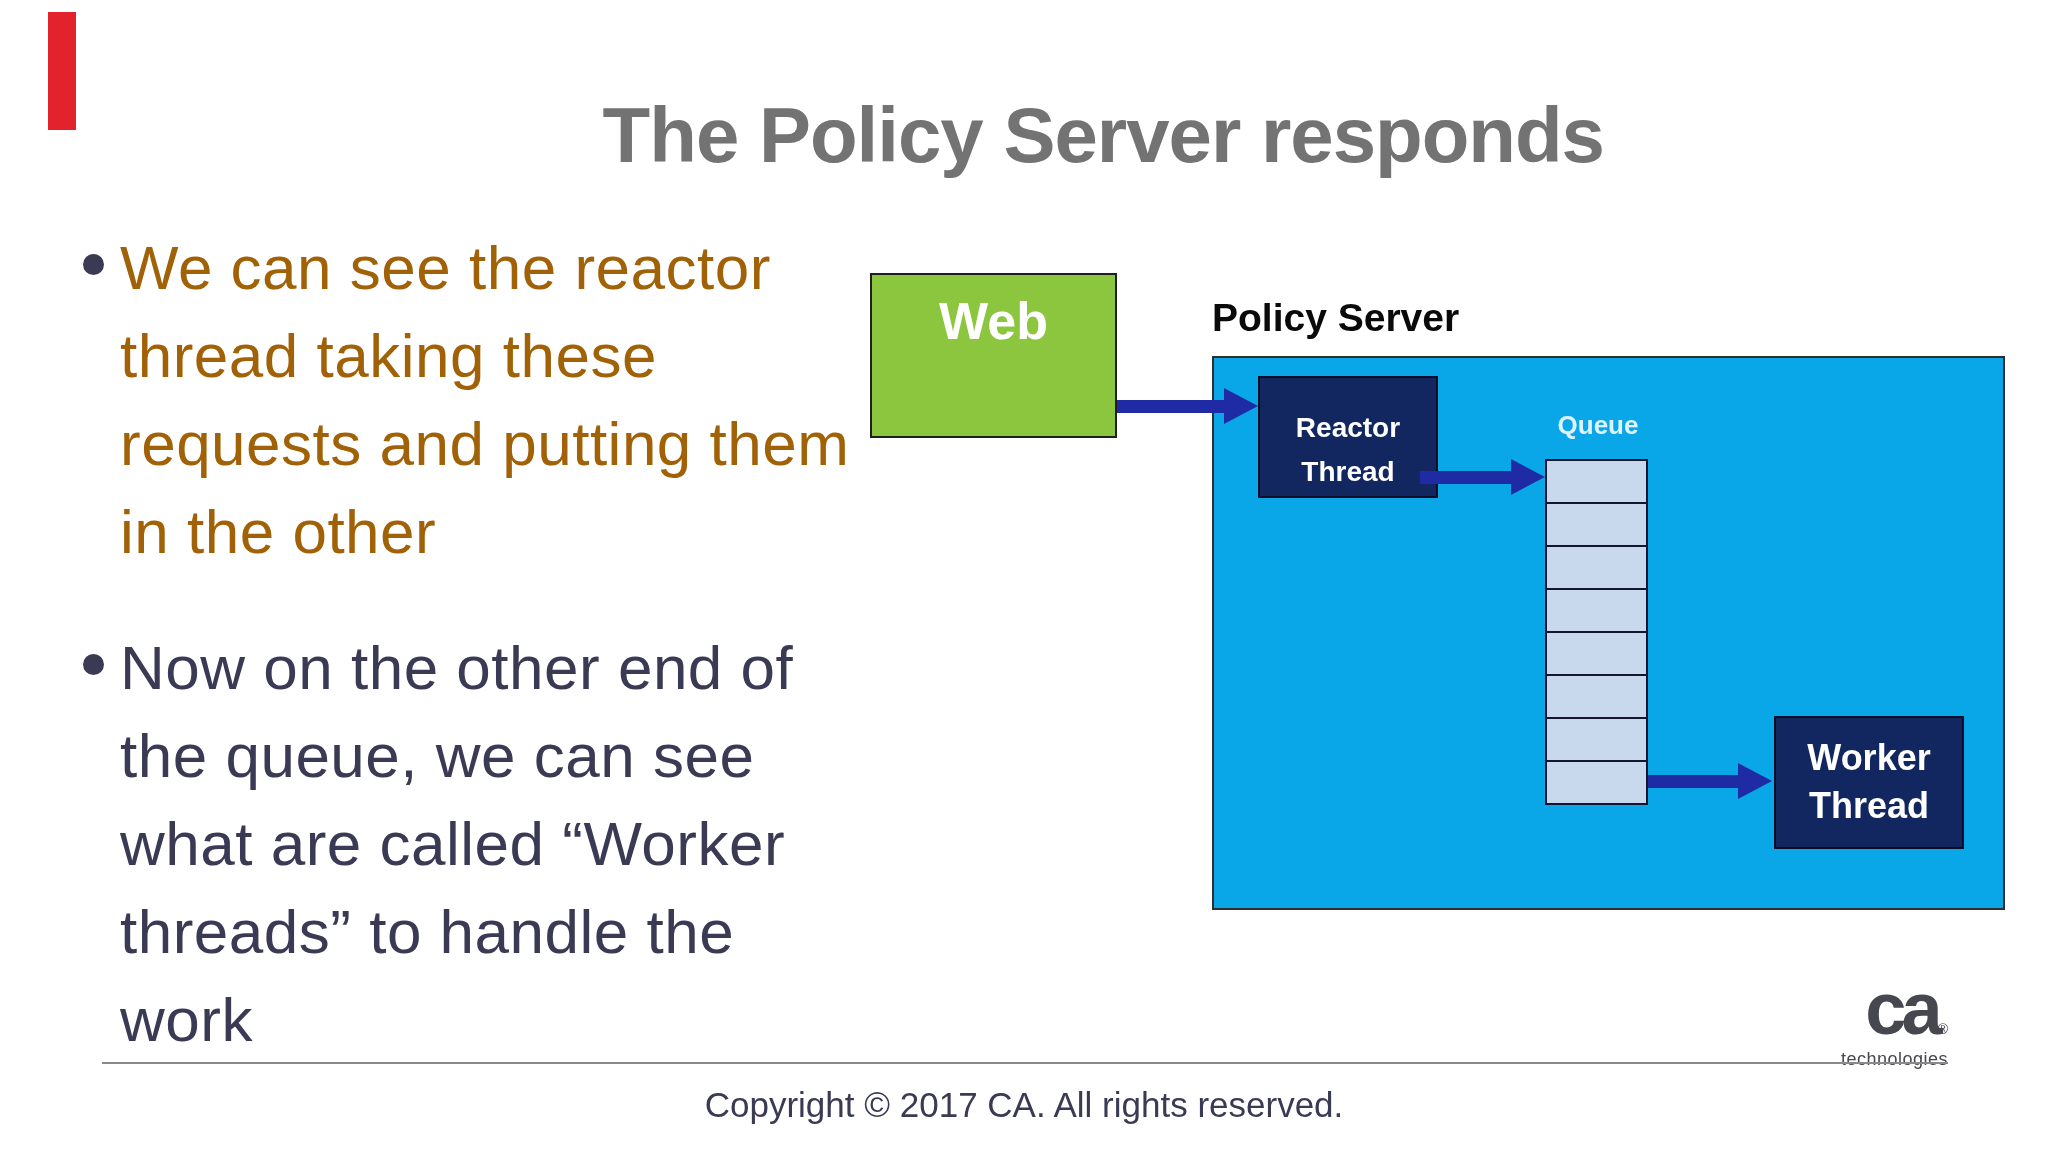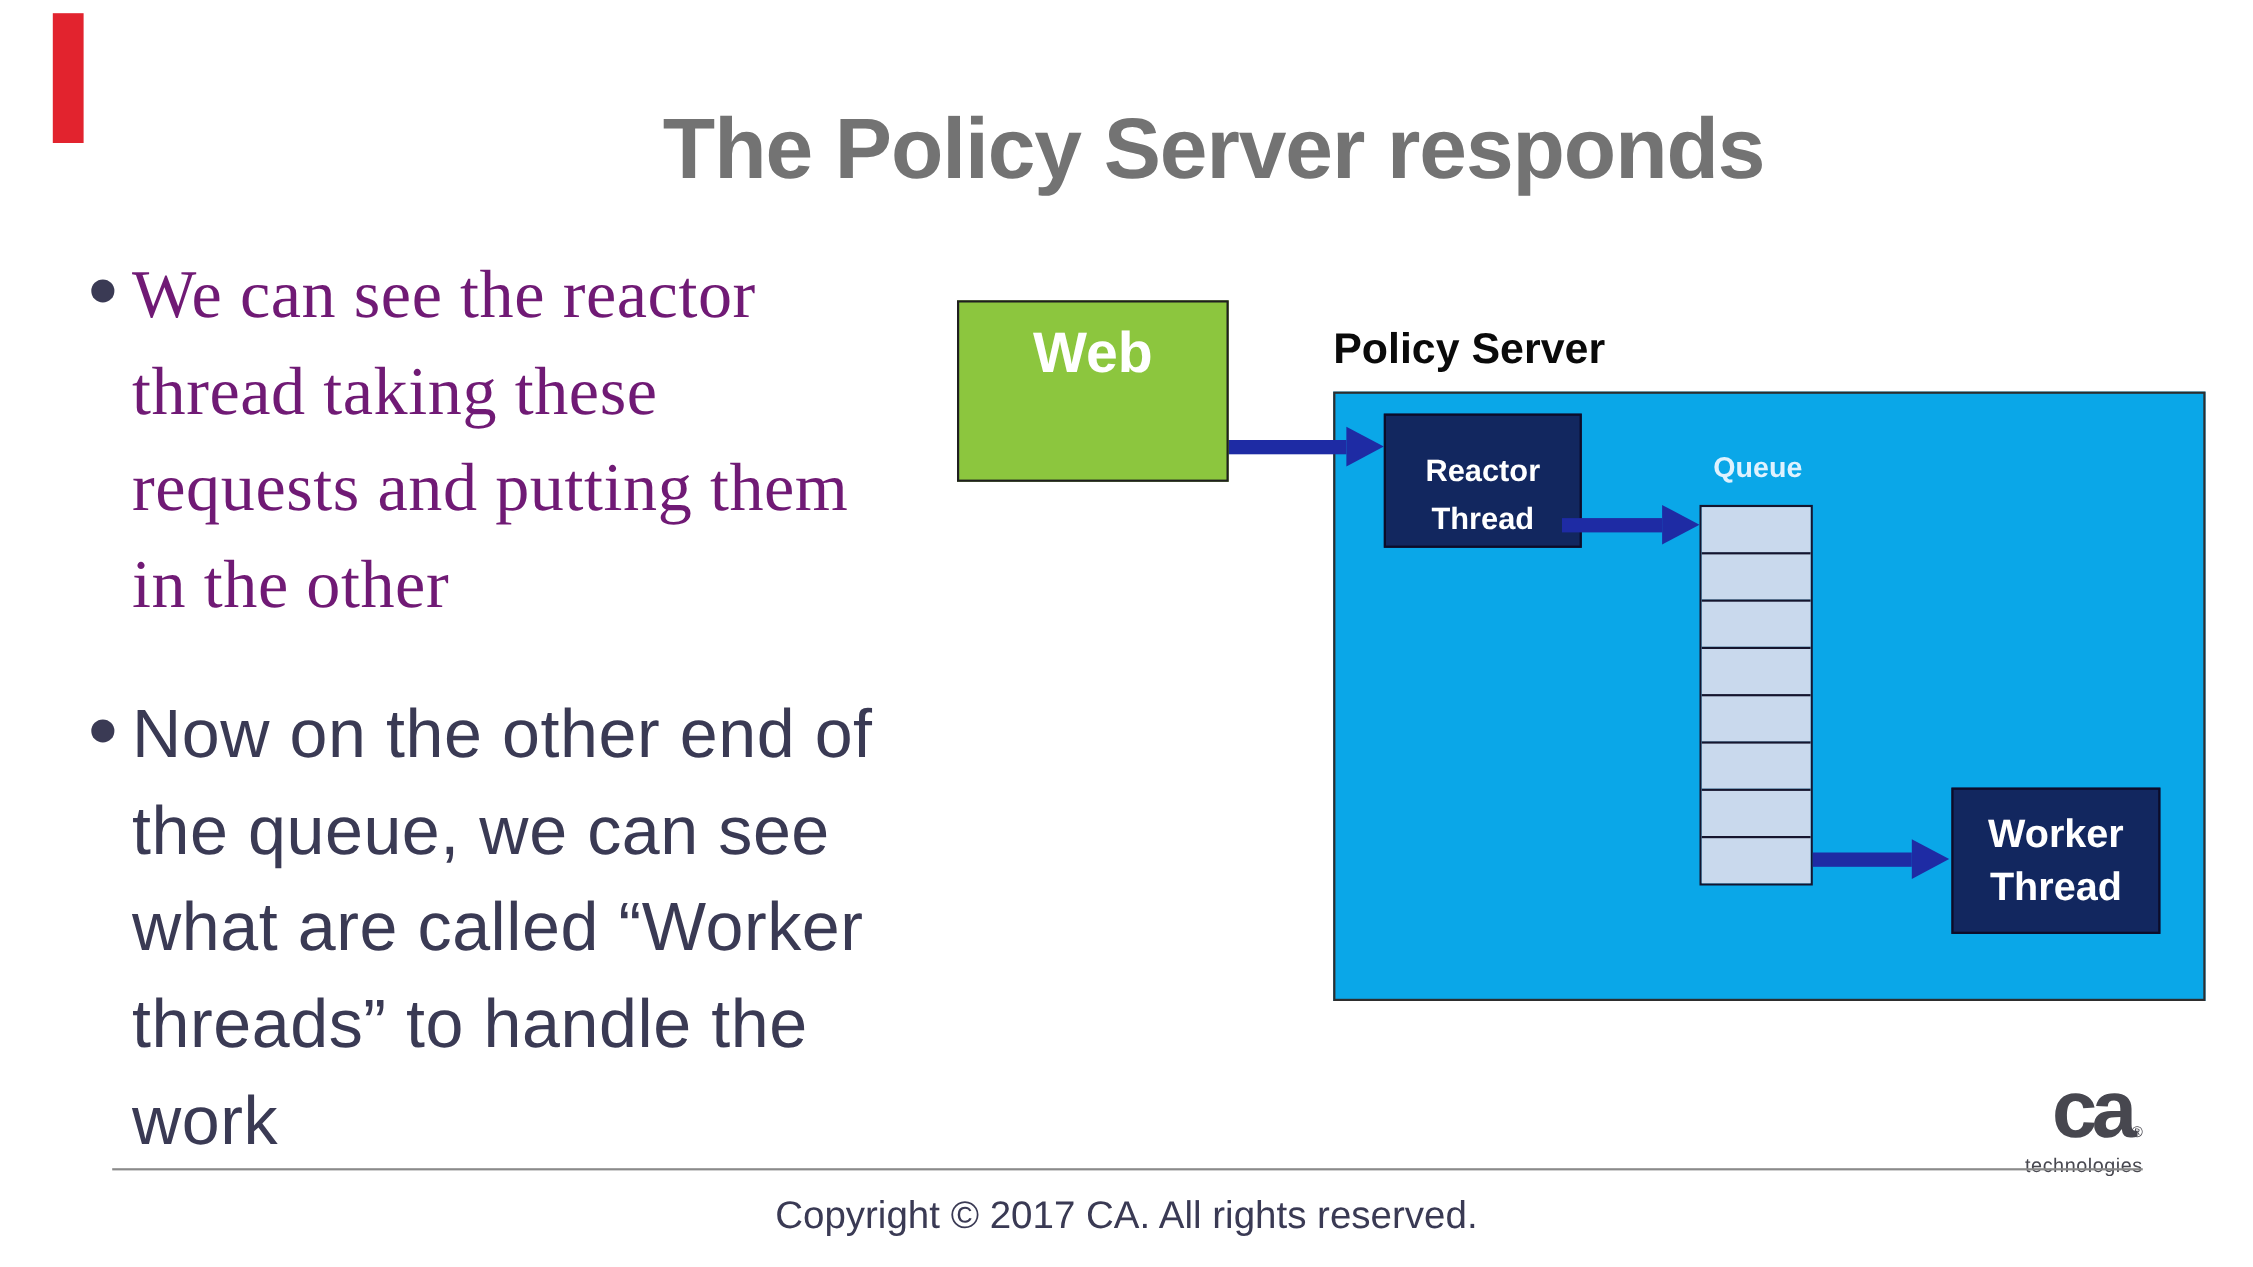--- a/index.html
+++ b/index.html
@@ -63,21 +63,21 @@
 <body>
 
 <div class="slide">
 
   <div class="red-bar" style="background: rgb(226, 35, 46);"></div>
 
   <h1 class="title" style="color: #737373; text-align: right;">The Policy Server responds</h1>
 
   <div class="bullet b1">
     <span class="dot" style="background: rgb(58, 58, 84);"></span>
-    <div class="blines" style="color: #701a75; font-family: Liberation Serif, serif;">
+    <div class="blines" style="color: #a16207;">
       <div>We can see the reactor</div>
       <div>thread taking these</div>
       <div>requests and putting them</div>
       <div>in the other</div>
     </div>
   </div>
 
   <div class="bullet b2">
     <span class="dot" style="background: rgb(58, 58, 84);"></span>
     <div class="blines" style="color: rgb(58, 58, 84);">

